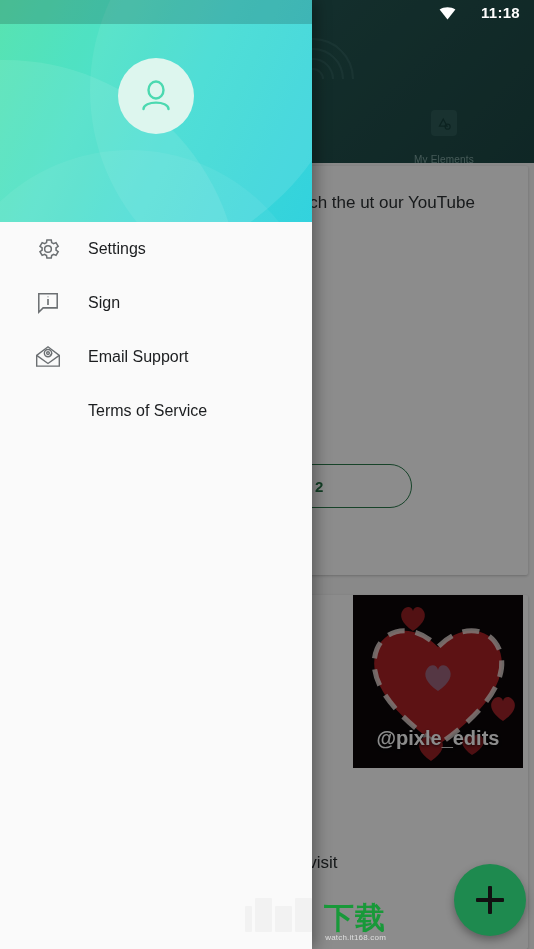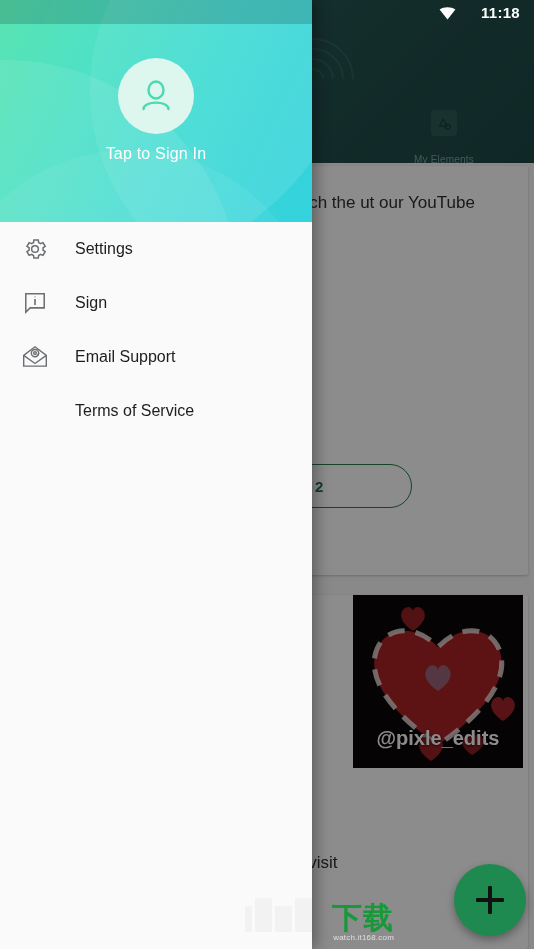--- a/index.html
+++ b/index.html
@@ -141,35 +141,35 @@
     border-radius:50%; background:#ddf6ee; z-index:6;
     display:flex; align-items:center; justify-content:center;
   }
   .signin{
     position:absolute; left:0; top:145px; width:312px; text-align:center;
     font-size:16px; color:#ffffff; z-index:6; letter-spacing:.2px;
   }
 
   .menu{ position:absolute; left:0; top:222px; width:312px; }
   .menu-item{
-    display:flex; align-items:center; height:54px; padding-left:11px;
+    display:flex; align-items:center; height:54px; padding-left:24px;
   }
   .mi-icon{
     width:48px; display:flex; align-items:center; justify-content:center;
     flex:0 0 48px;
   }
   .mi-label{ font-size:16px; color:#1b1d1f; margin-left:16px; }
   .menu-item.noicon .mi-icon{ visibility:hidden; }
 
   
   .watermark{
     position:absolute; left:245px; top:898px; z-index:50;
     opacity:.92; pointer-events:none;
   }
-  .wm-row{ display:flex; align-items:flex-end; gap:20px; }
+  .wm-row{ display:flex; align-items:flex-end; gap:12px; }
   .wm-blocks{ display:flex; align-items:flex-end; gap:3px; }
   .wm-blocks i{ display:block; background:#f2f2f2; border-radius:1px; }
   .wm-cn{
     font-size:30px; font-weight:700; color:#0f9b33; line-height:.92;
     letter-spacing:1px; font-family:"DejaVu Sans", sans-serif;
   }
   .wm-url{
     margin-top:1px; text-align:right; font-size:8px; color:#e6e6e6;
     letter-spacing:.2px;
   }
@@ -248,21 +248,20 @@
         <span class="sw sw4"></span>
       <div class="dh-statusbar"></div>
 
       <div class="avatar">
         <svg width="44" height="44" viewBox="0 0 44 44" fill="none" stroke="#4bd9b0" stroke-width="2.4" stroke-linecap="round">
           <ellipse cx="22" cy="16" rx="7.5" ry="8.5"></ellipse>
           <path d="M9.5 35 C 9.5 26.5, 34.5 26.5, 34.5 35"></path>
         </svg>
       </div>
 
-      <div class="signin">Tap to Sign In</div>
     </div>
 
     <div class="menu">
 
       <div class="menu-item">
         <span class="mi-icon">
           <svg width="26" height="26" viewBox="0 0 24 24" fill="none" stroke="#6b6f72" stroke-width="1.4">
             <path d="M19.4 13a7.6 7.6 0 0 0 0-2l2-1.5-2-3.4-2.3 1a7.6 7.6 0 0 0-1.7-1l-.4-2.5h-4l-.4 2.5a7.6 7.6 0 0 0-1.7 1l-2.3-1-2 3.4L6.6 11a7.6 7.6 0 0 0 0 2l-2 1.5 2 3.4 2.3-1a7.6 7.6 0 0 0 1.7 1l.4 2.5h4l.4-2.5a7.6 7.6 0 0 0 1.7-1l2.3 1 2-3.4z"></path>
             <circle cx="12" cy="12" r="3.1"></circle>
           </svg>

